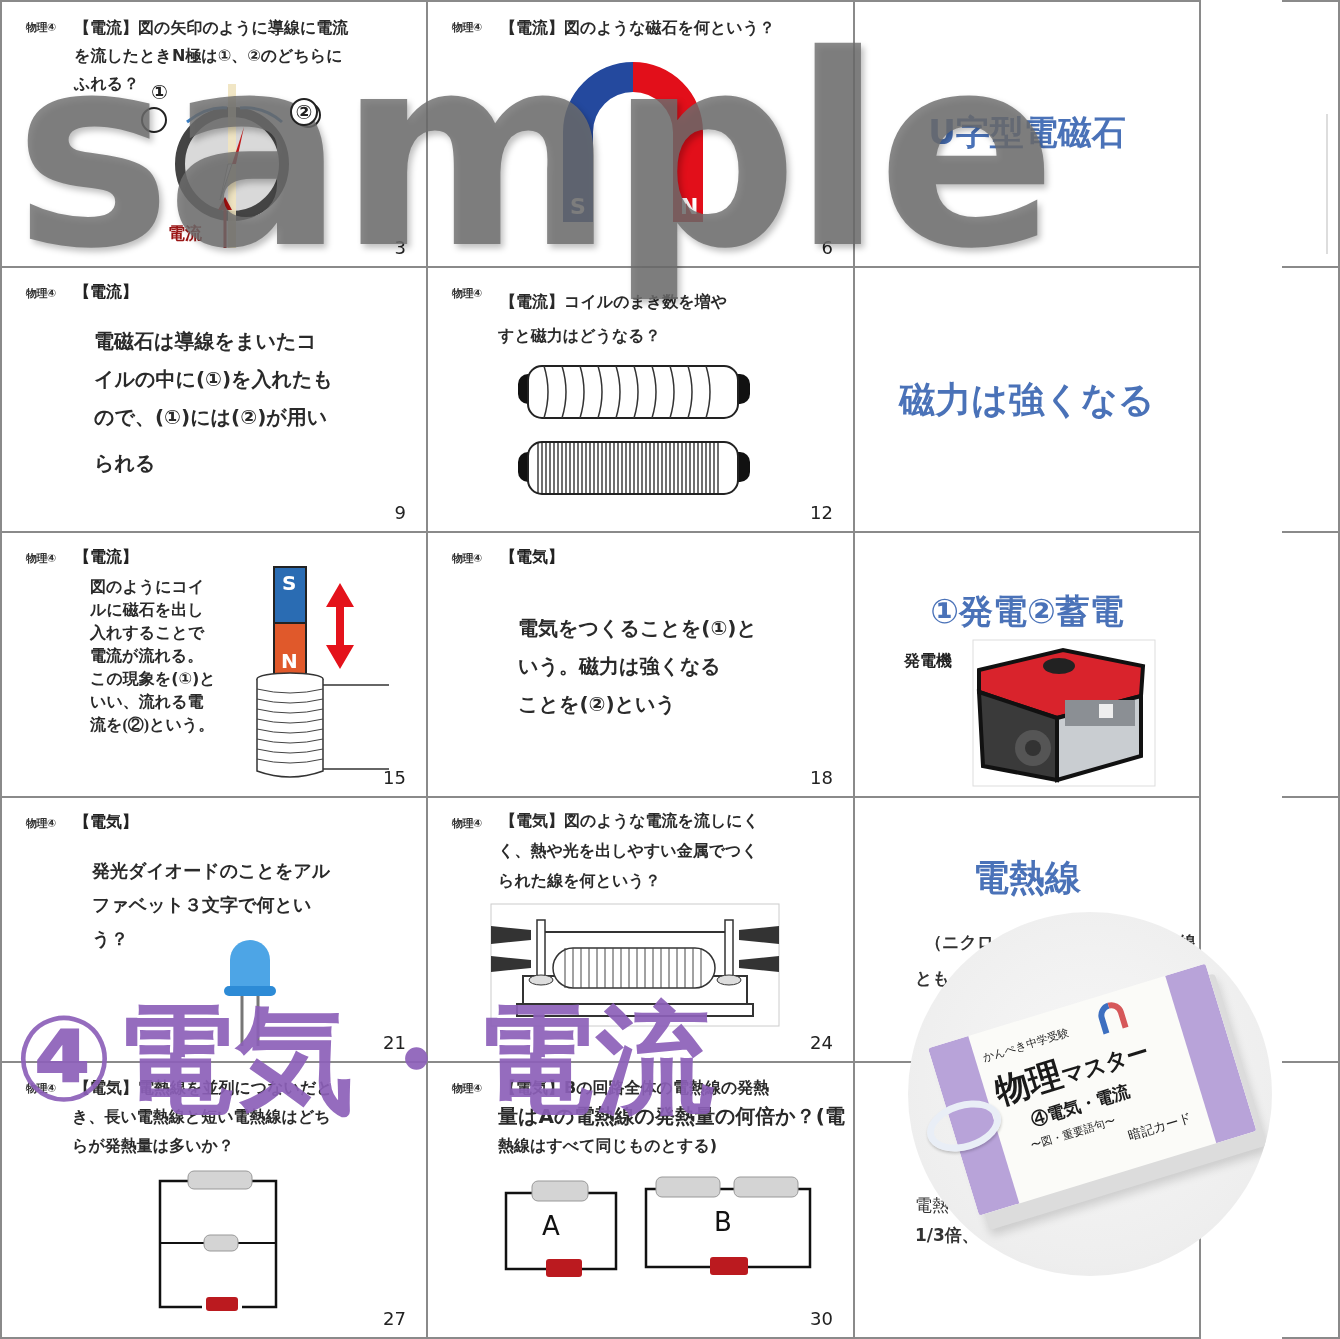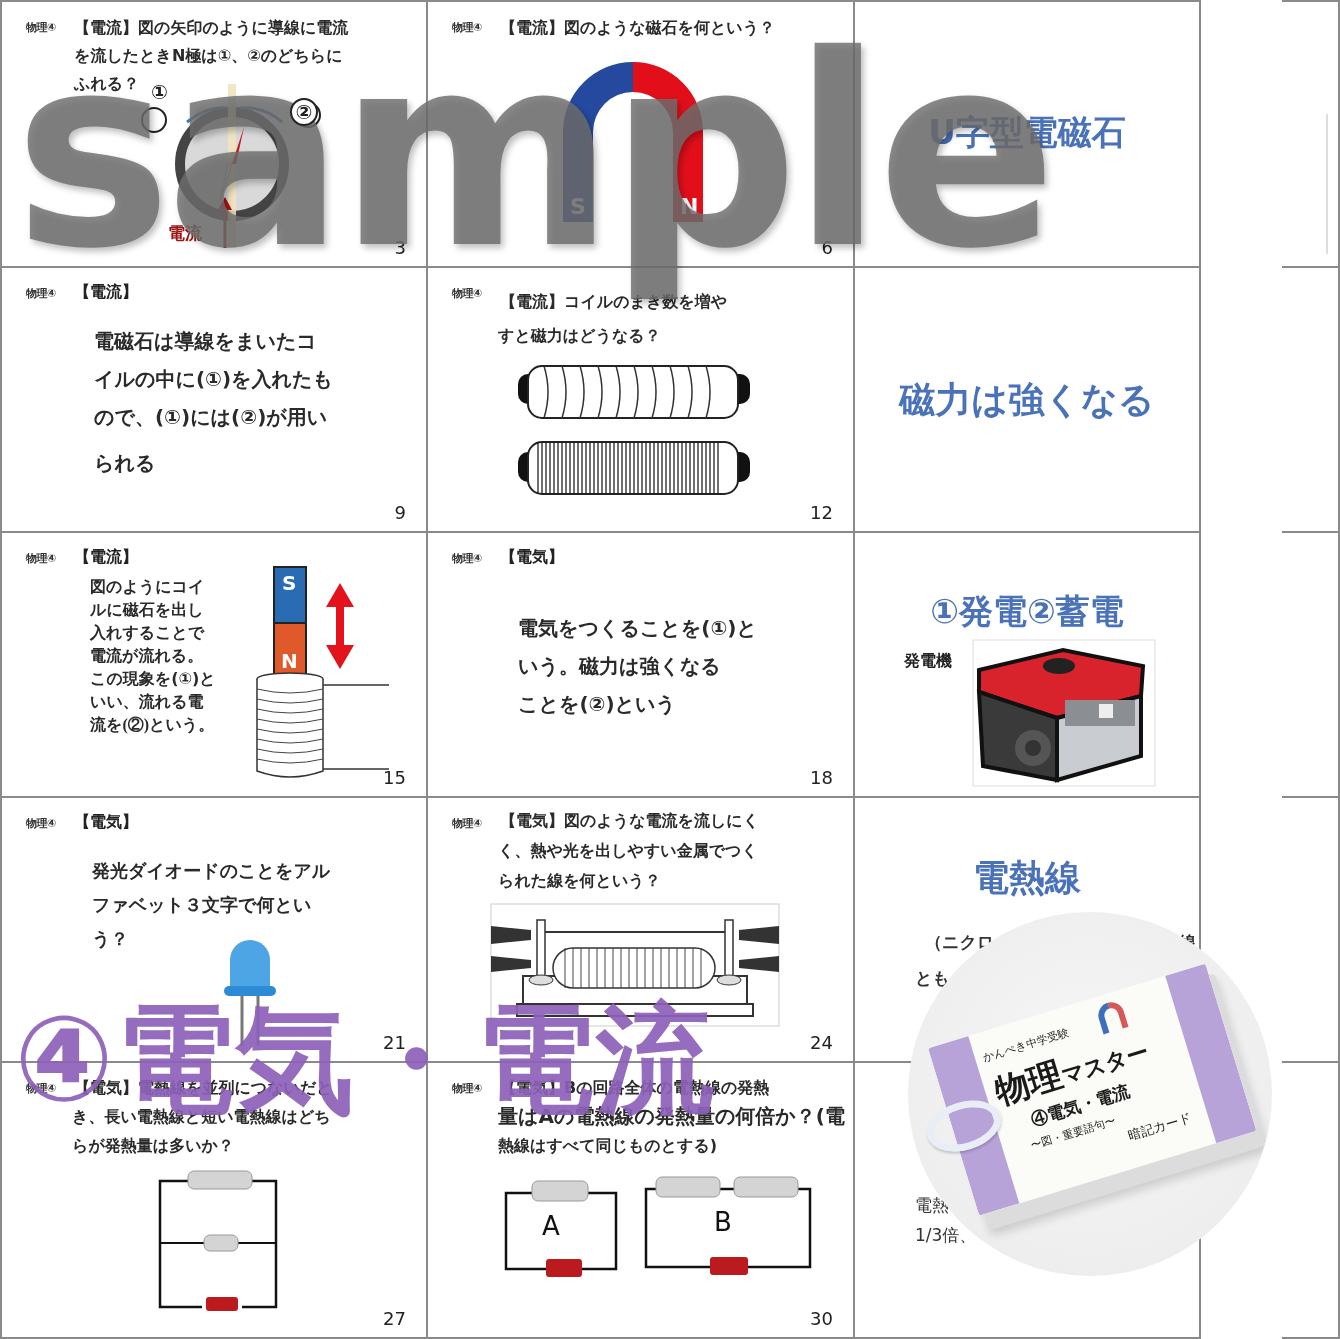--- a/index.html
+++ b/index.html
@@ -281,21 +281,21 @@
       <rect x="90" y="6" width="64" height="20" rx="6" fill="#d4d4d4" stroke="#999"></rect>
       <rect x="66" y="86" width="38" height="18" rx="3" fill="#bb1a1f"></rect>
     </svg>
     <span style="position:absolute;left:114px;top:148px;font-size:26px;color:#111;">A</span>
     <span style="position:absolute;left:286px;top:144px;font-size:26px;color:#111;">B</span>
     <span class="num">30</span>
   </div>
 
   <div class="cell col2 row4">
     <div class="ans-note" style="left:60px;top:124px;font-weight:normal;">電熱</div>
-    <div class="ans-note" style="left:60px;top:154px;font-weight:normal;text-align:center;">1/3倍、</div>
+    <div class="ans-note" style="left:60px;top:154px;font-weight:bold;text-align:center;">1/3倍、</div>
   </div>
   <div class="cell col3 row4"></div>
 </div>
 
 <div class="wm-sample">sample</div>
 <div class="wm-title">④電気・電流</div>
 
 <div class="promo">
   <div class="card-stack">
     <div class="card-edge"></div>

